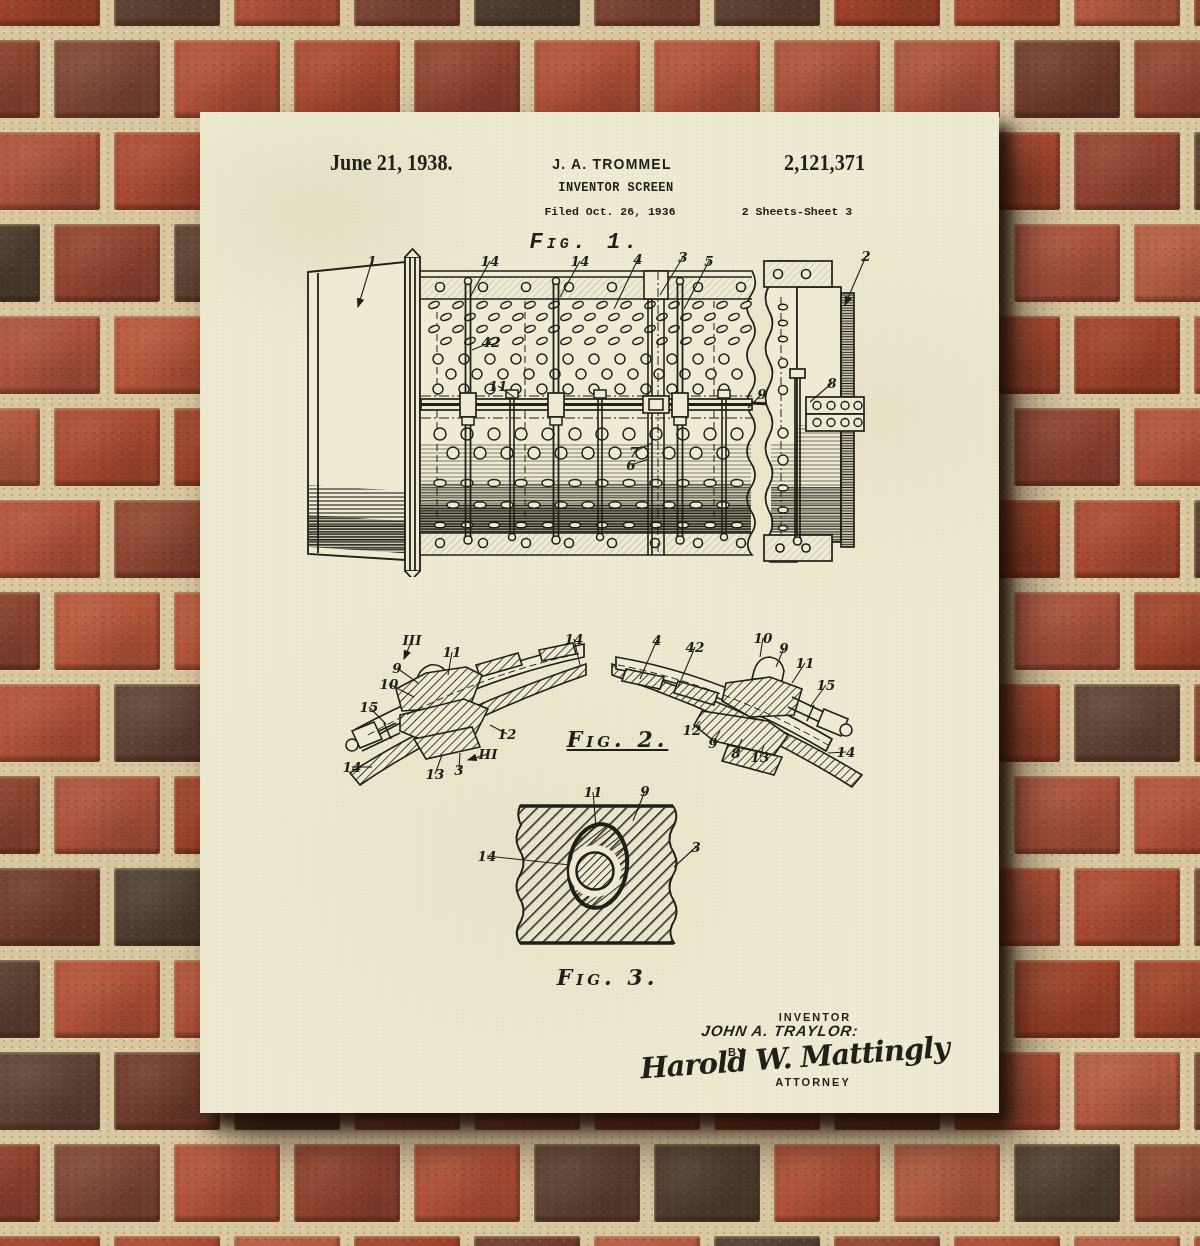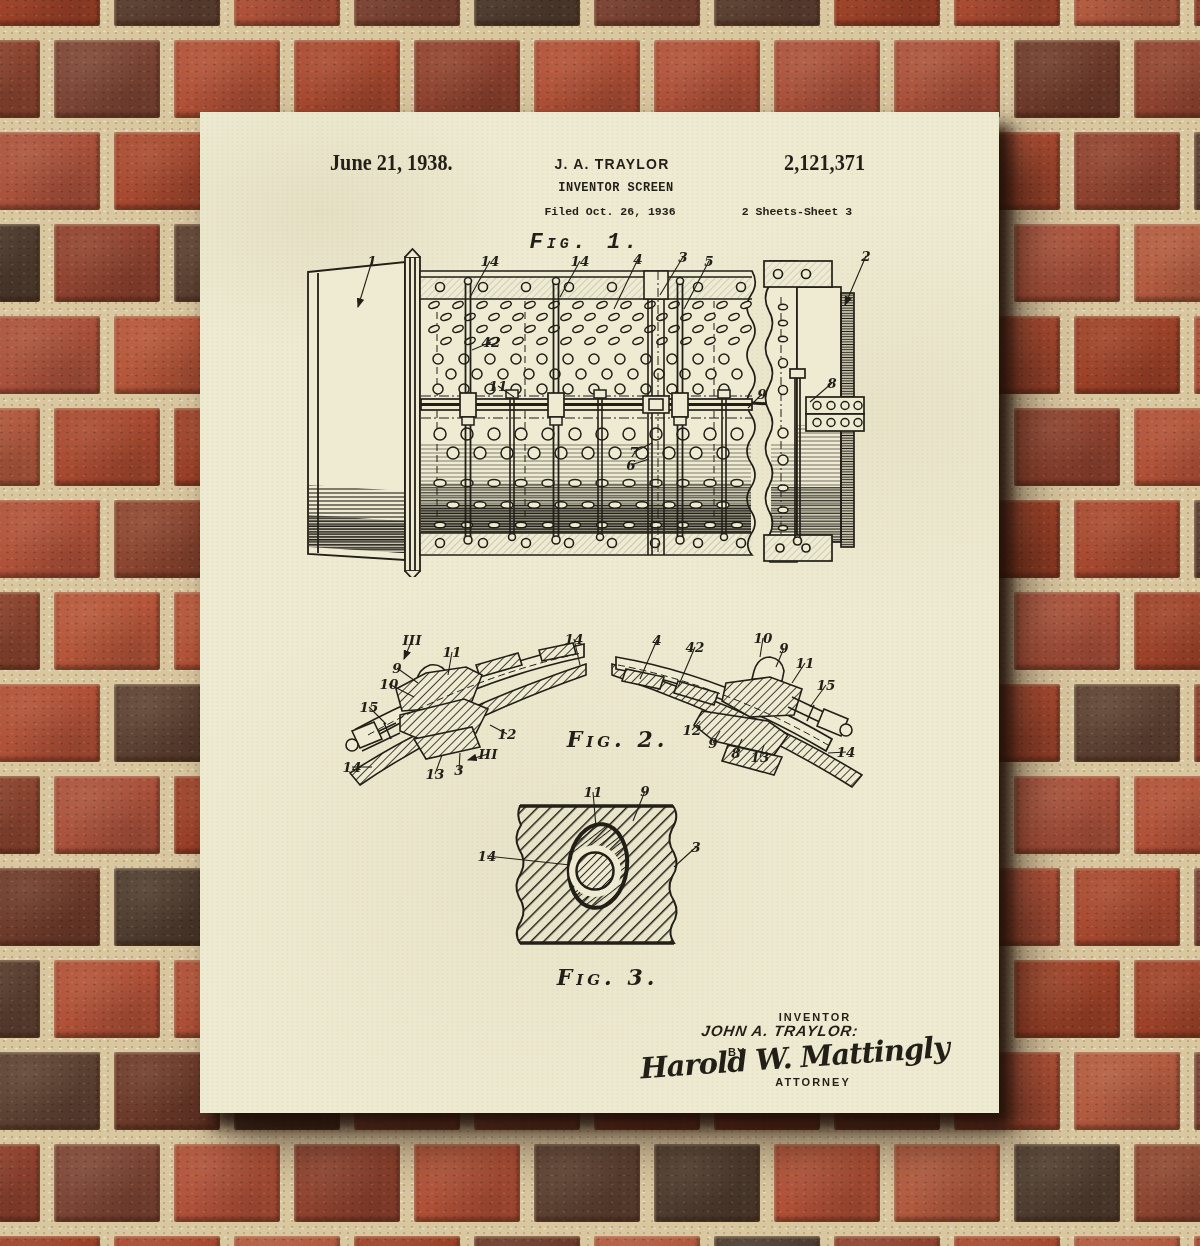--- a/index.html
+++ b/index.html
@@ -27,21 +27,21 @@
        background-size:auto,auto,auto,5px 4px;}
   #poster > div{position:absolute;color:#221f18;white-space:nowrap;}
   .hdr-date{left:130px;top:38px;font:bold 23px "Liberation Serif",serif;transform:scaleX(.88);transform-origin:left top;}
   .hdr-num{left:485px;top:38px;width:180px;text-align:right;font:bold 23px "Liberation Serif",serif;transform:scaleX(.88);transform-origin:right top;}
   .hdr-name{left:312px;top:44px;width:200px;text-align:center;font:bold 14px "Liberation Sans",sans-serif;letter-spacing:1.2px;}
   .hdr-title{left:316px;top:69px;width:200px;text-align:center;font:bold 12px "Liberation Mono",monospace;letter-spacing:.5px;}
   .hdr-filed{left:310px;top:93px;width:200px;text-align:center;font:bold 11.5px "Liberation Mono",monospace;}
   .hdr-sheet{left:497px;top:93px;width:200px;text-align:center;font:bold 11.5px "Liberation Mono",monospace;}
   .fig-cap{font-family:"DejaVu Serif",serif;font-style:italic;font-weight:bold;font-variant:small-caps;
        font-size:22px;letter-spacing:4px;text-align:center;width:175px;}
-  #cap1{left:298px;top:118px;font-family:Liberation Mono, monospace;} #cap2{left:330px;top:614px;} #cap3{left:320px;top:852px;}
+  #cap1{left:298px;top:118px;font-family:Liberation Mono, monospace;} #cap2{left:330px;top:614px;text-decoration:underline;} #cap3{left:320px;top:852px;}
   .fig-svg{position:absolute;}
   .ref{font:italic bold 13.5px "DejaVu Serif",serif;fill:#221f18;}
   .sig-inventor{left:515px;top:899px;width:200px;text-align:center;font:bold 11px "Liberation Sans",sans-serif;letter-spacing:2px;}
   .sig-name{left:455px;top:910px;width:250px;text-align:center;font:bold italic 15px "Liberation Sans",sans-serif;letter-spacing:1px;transform:skewX(-8deg);}
   .sig-by{left:528px;top:934px;font:bold 11px "Liberation Sans",sans-serif;letter-spacing:1px;}
   .sig-script{left:440px;top:930px;width:270px;text-align:center;font:bold italic 29px "DejaVu Serif",serif;letter-spacing:-1px;transform:rotate(-4deg);}
   .sig-attorney{left:513px;top:964px;width:200px;text-align:center;font:bold 11px "Liberation Sans",sans-serif;letter-spacing:2px;}
 </style>
 </head>
 <body>
@@ -209,21 +209,21 @@
     <div class="brick" style="left: 594px; top: 1236px; background-color: rgb(178, 91, 64);"></div>
     <div class="brick" style="left: 714px; top: 1236px; background-color: rgb(78, 61, 48);"></div>
     <div class="brick" style="left: 834px; top: 1236px; background-color: rgb(143, 67, 48);"></div>
     <div class="brick" style="left: 954px; top: 1236px; background-color: rgb(168, 74, 49);"></div>
     <div class="brick" style="left: 1074px; top: 1236px; background-color: rgb(178, 91, 64);"></div>
     <div class="brick" style="left: 1194px; top: 1236px; background-color: rgb(168, 74, 49);"></div>
   </div>
 
 <div id="poster">
   <div class="hdr-date">June 21, 1938.</div>
-  <div class="hdr-name">J. A. TRAYLOR</div>
+  <div class="hdr-name">J. A. TROMMEL</div>
   <div class="hdr-num">2,121,371</div>
   <div class="hdr-title">INVENTOR SCREEN</div>
   <div class="hdr-filed">Filed Oct. 26, 1936</div>
   <div class="hdr-sheet">2 Sheets-Sheet 3</div>
 
   <div class="fig-cap" id="cap1">Fig. 1.</div>
 
   <svg id="fig1-svg" class="fig-svg" style="left:100px;top:135px" width="590" height="330" viewBox="0 0 590 330">
     <defs>
       <pattern id="f1-hl4" width="6" height="4" patternUnits="userSpaceOnUse">

